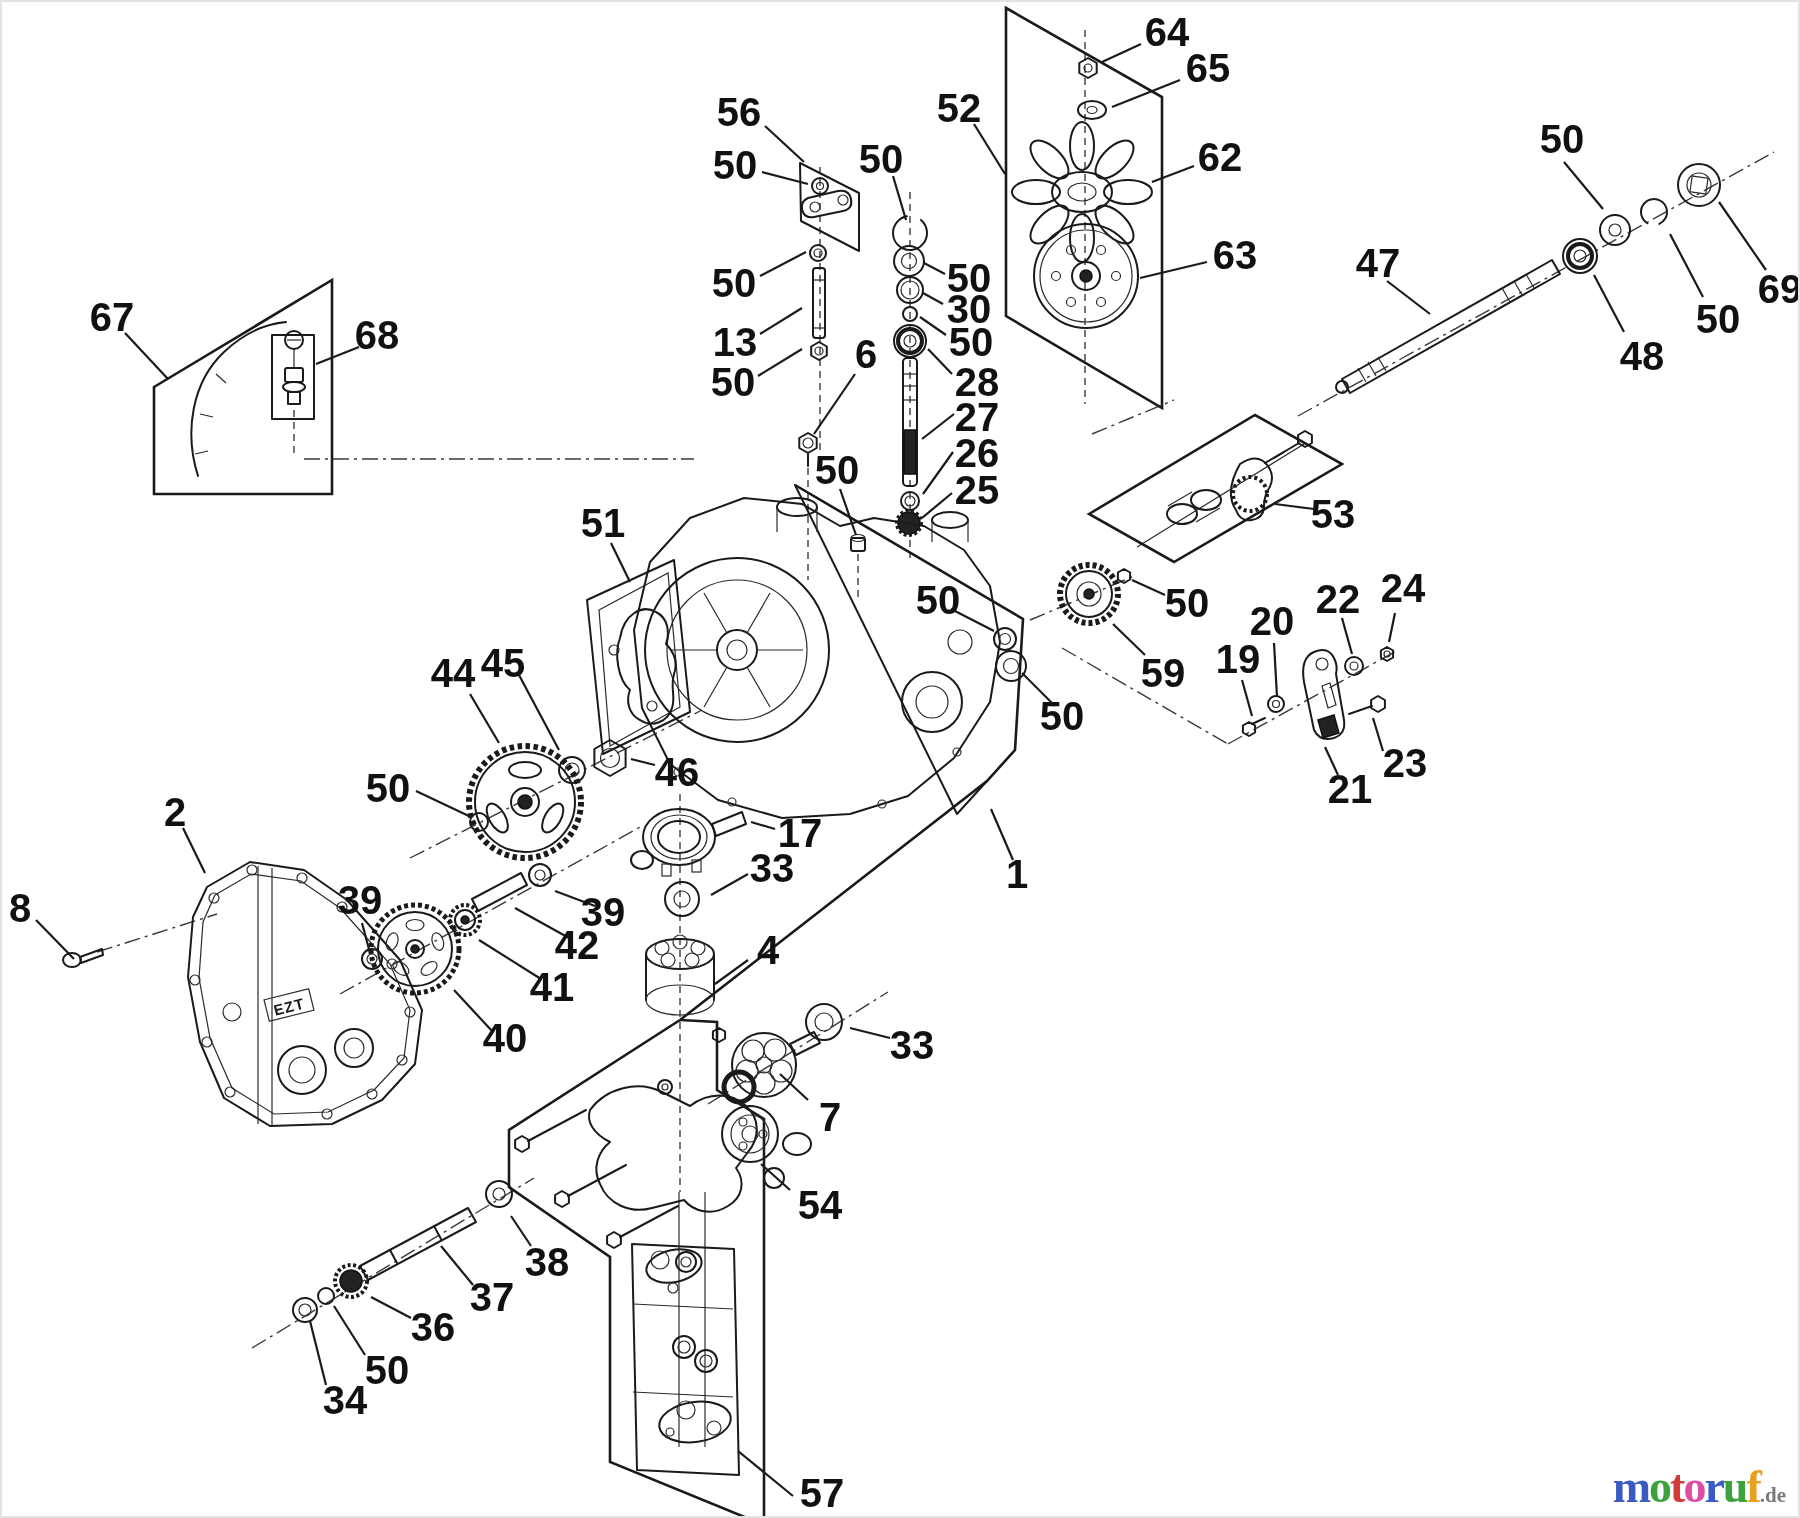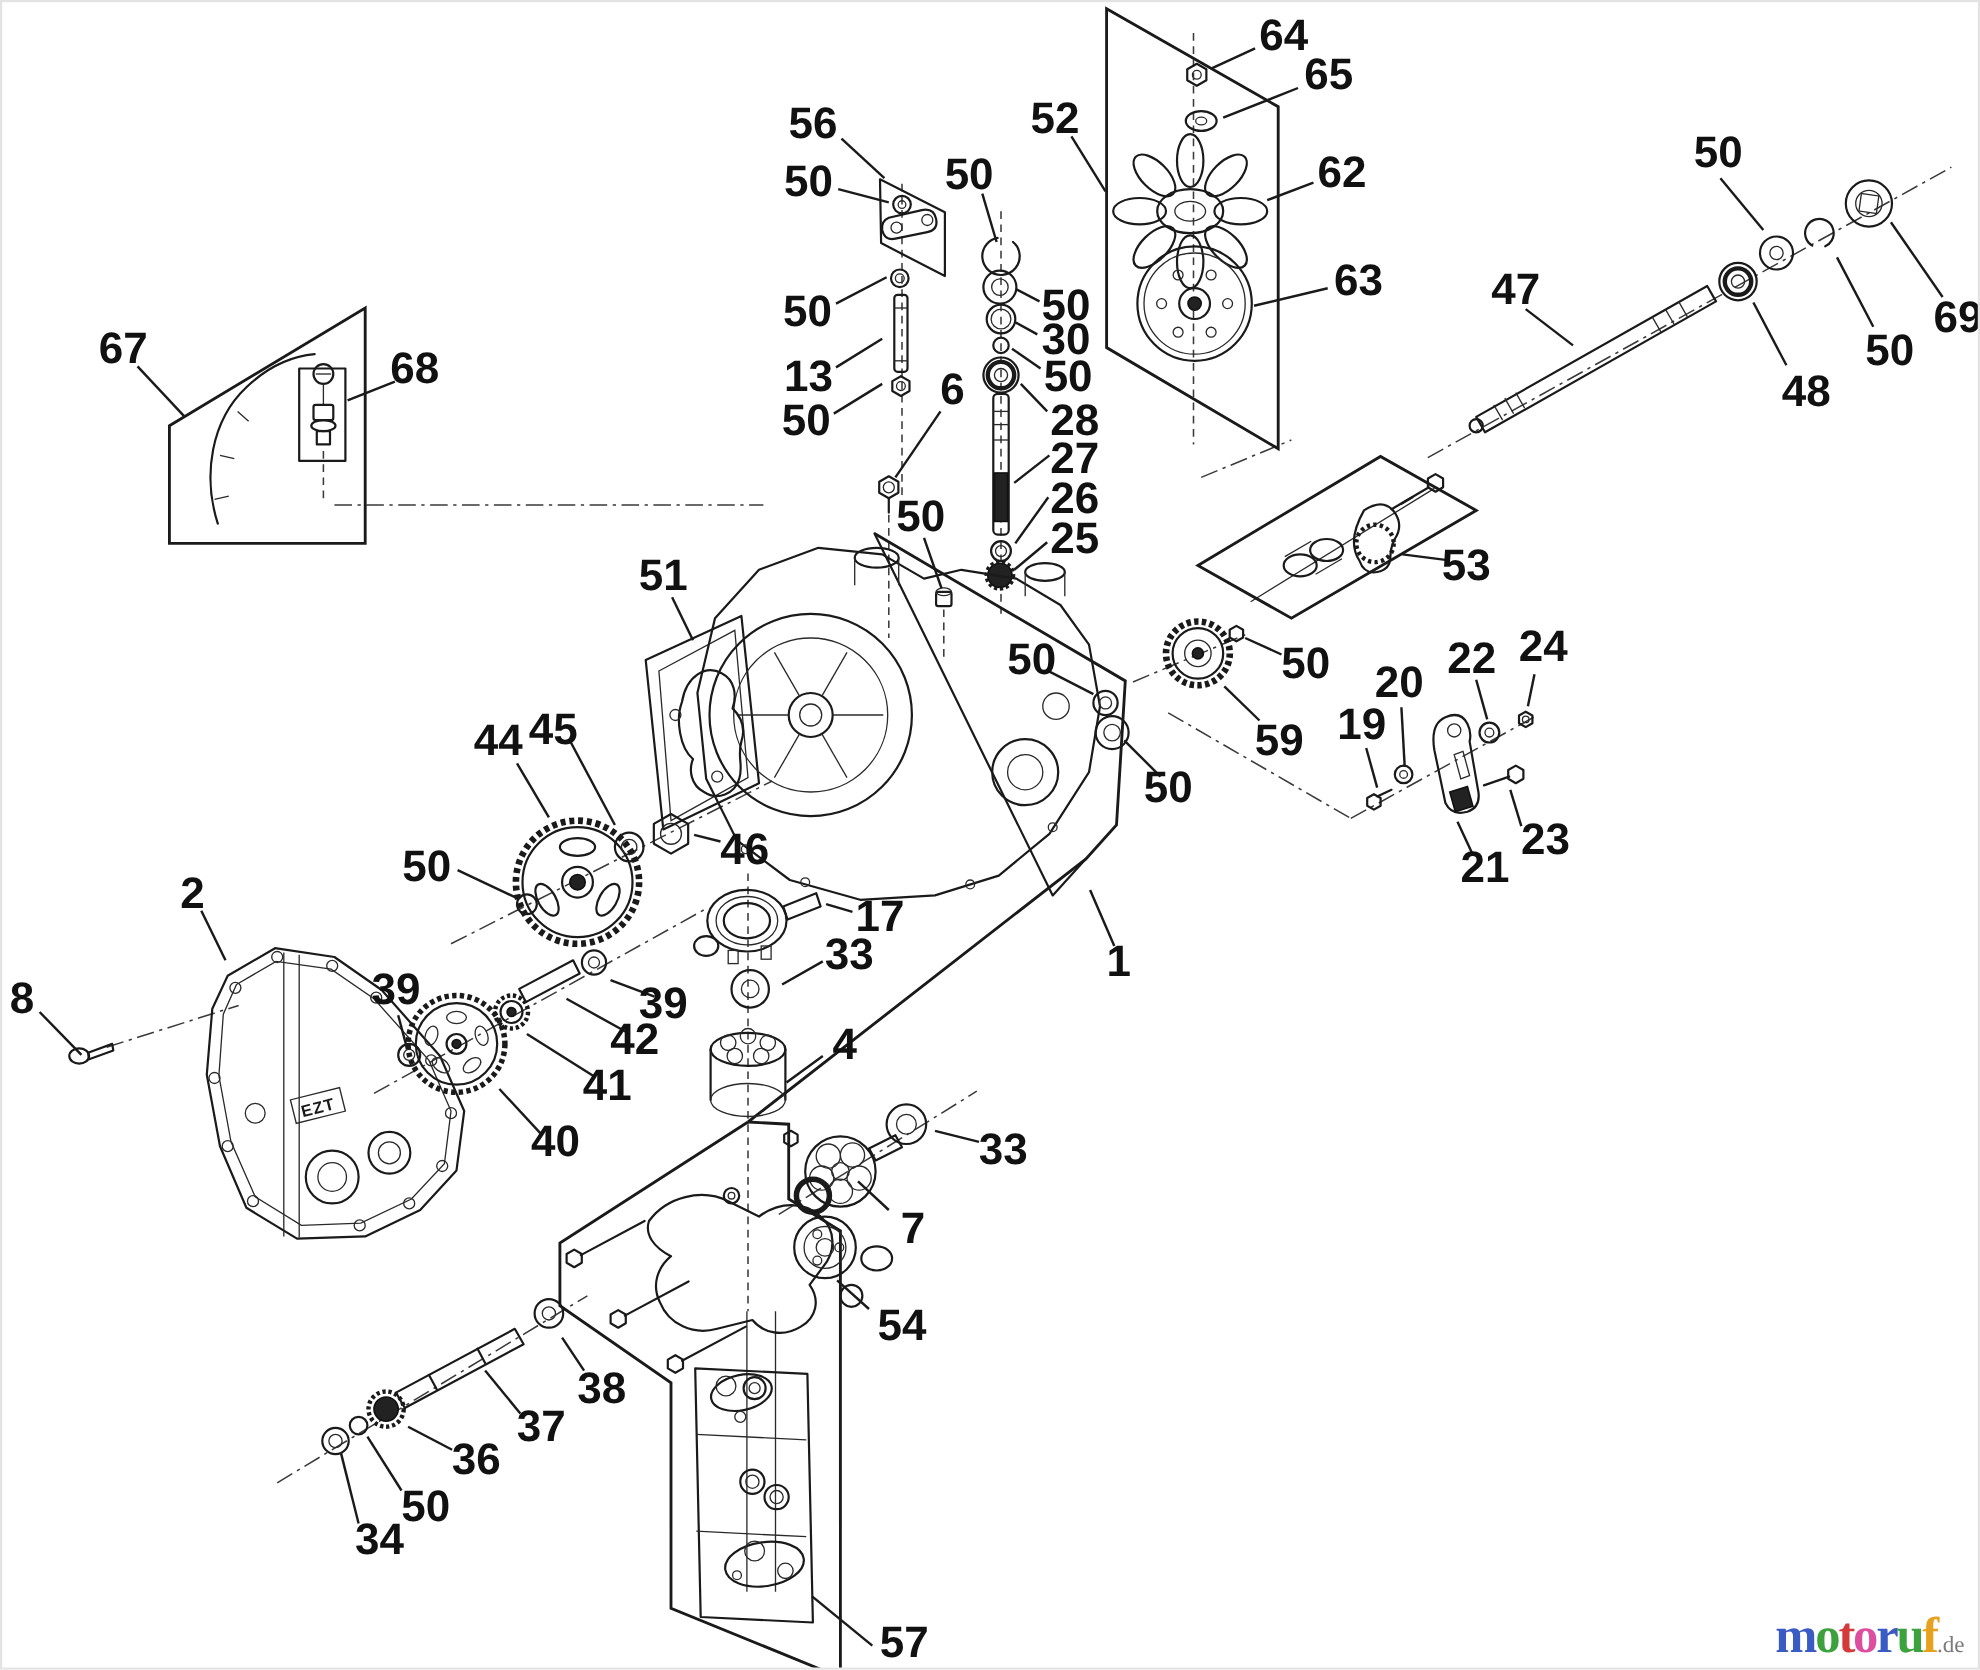--- a/index.html
+++ b/index.html
@@ -10,21 +10,21 @@
   .thin{stroke:#2a2a2a;fill:none;stroke-width:1.2;}
   .bold{stroke:#1a1a1a;fill:none;stroke-width:2.6;}
   .dark{fill:#222222;stroke:#111111;stroke-width:1.5;}
   .cline{stroke:#3a3a3a;fill:none;stroke-width:1.4;stroke-dasharray:16 5 3 5;}
   .dline{stroke:#3a3a3a;fill:none;stroke-width:1.4;stroke-dasharray:7 5;}
   .teeth{fill:none;stroke:#1a1a1a;}
   .callout{font-family:"Liberation Sans",sans-serif;font-weight:bold;font-size:40px;fill:#111111;}
   .leader{stroke:#1a1a1a;stroke-width:2.2;fill:none;}
   .ezt{font-family:"Liberation Sans",sans-serif;font-weight:bold;font-size:15px;fill:#1a1a1a;letter-spacing:1px;}
   #watermark{position:absolute;right:12px;bottom:6px;font-family:"Liberation Serif",serif;font-weight:bold;font-size:46px;letter-spacing:-2px;line-height:1;}
-  #watermark .suffix{font-size:21px;letter-spacing:0;font-weight:normal;}
+  #watermark .suffix{font-size:21px;letter-spacing:0;font-weight:bold;}
 </style>
 </head>
 <body>
 
 <div class="stage">
 <svg id="art" width="1800" height="1518" viewBox="0 0 1800 1518">
 
   <g>
     <line class="dline" x1="1083" y1="28" x2="1083" y2="402"></line>
     <line class="dline" x1="908" y1="190" x2="908" y2="556"></line>

